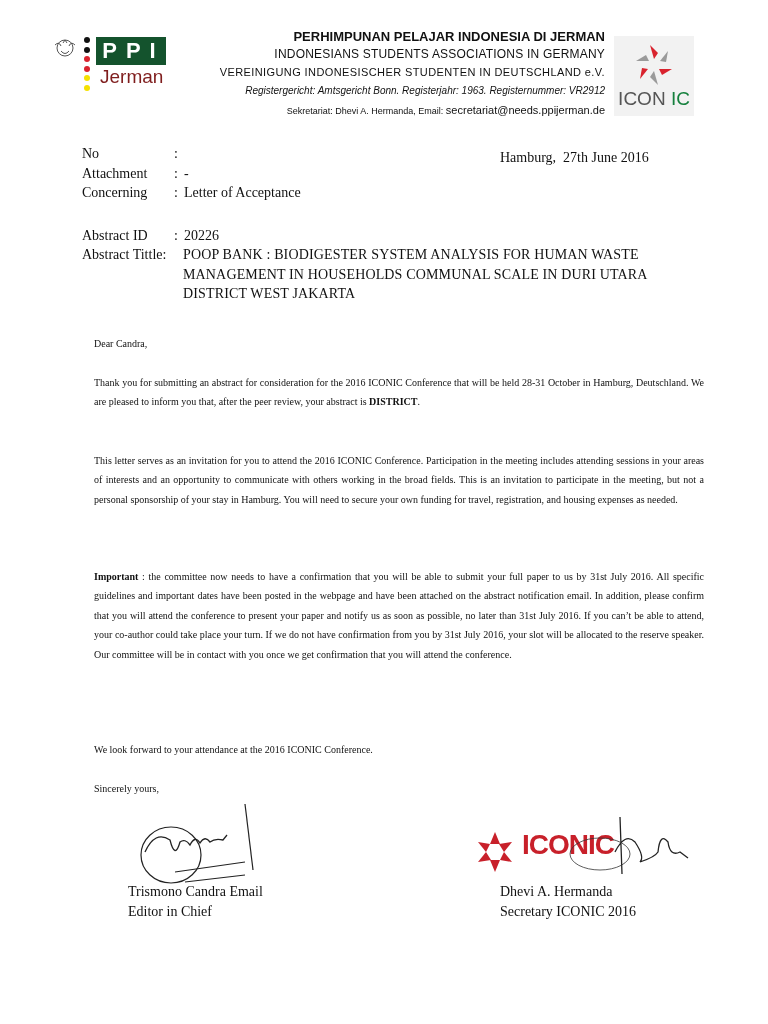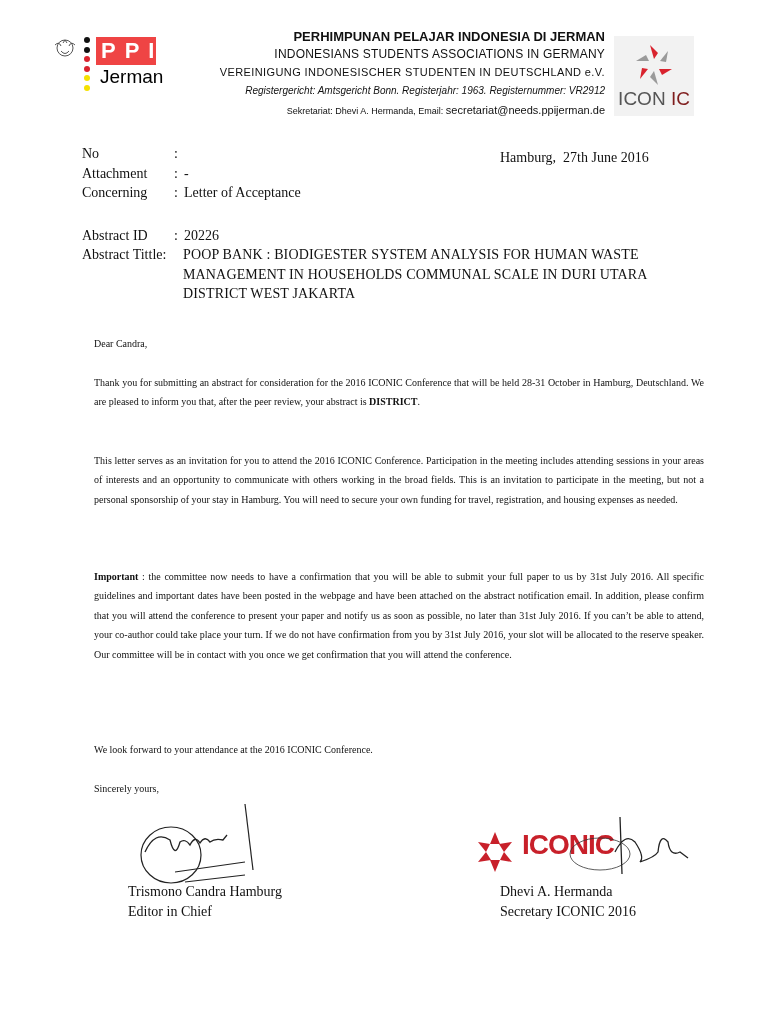--- a/index.html
+++ b/index.html
@@ -2,36 +2,36 @@
 <html><head>
 <meta charset="utf-8">
 <style>
   html, body { margin: 0; padding: 0; background: #ffffff; }
   body { width: 768px; height: 1024px; position: relative; overflow: hidden; color: #111; }
 
   
   .emblem { position: absolute; left: 52px; top: 37px; width: 26px; height: 22px; }
   .dots { position: absolute; left: 84px; top: 37px; width: 8px; }
   .dot { width: 6px; height: 6px; border-radius: 50%; margin-bottom: 3.5px; }
-  .ppi-box { position: absolute; left: 96px; top: 37px; width: 60px; height: 28px; background: #ef4444; color: #fff;
+  .ppi-box { position: absolute; left: 96px; top: 37px; width: 70px; height: 28px; background: #14532d; color: #fff;
              font-family: "Liberation Sans", sans-serif; font-weight: bold; font-size: 22px; letter-spacing: 9px;
              line-height: 28px; text-align: center; padding-left: 5px; box-sizing: border-box; }
-  .jerman { position: absolute; left: 100px; top: 66px; font-family: "Liberation Sans", sans-serif; font-size: 19px; color: #000000; }
+  .jerman { position: absolute; left: 100px; top: 66px; font-family: "Liberation Sans", sans-serif; font-size: 19px; color: #7f1d1d; }
 
   .hdr { position: absolute; left: 170px; width: 435px; text-align: right; font-family: "Liberation Sans", sans-serif; white-space: nowrap; }
   .h1 { top: 29px; font-size: 13px; font-weight: bold; }
   .h2 { top: 47px; font-size: 12px; letter-spacing: 0.2px; }
   .h3 { top: 66px; font-size: 11px; letter-spacing: 0.4px; }
   .h4 { top: 85px; font-size: 10px; font-style: italic; }
   .h5 { top: 104px; font-size: 9px; }
   .h5 .email { font-size: 11px; }
 
   .iconic-logo { position: absolute; left: 614px; top: 36px; width: 80px; height: 80px; background: #f2f2f2; }
   .iconic-text { position: absolute; left: 0; right: 0; bottom: 6px; text-align: center; font-family: "Liberation Sans", sans-serif; font-size: 19px; color: #555; }
-  .iconic-text .ic { color: #7f1d1d; }
+  .iconic-text .ic { color: #15803d; }
 
   
   .meta { position: absolute; left: 82px; font-family: "Liberation Serif", serif; font-size: 14px; line-height: 19.5px; }
   .meta-row { display: flex; }
   .meta-label { width: 92px; }
   .meta-colon { width: 10px; }
   .meta-val { }
   .date { position: absolute; left: 500px; top: 150px; font-family: "Liberation Serif", serif; font-size: 14px; }
 
   .title-block { position: absolute; left: 82px; top: 245px; width: 620px; font-family: "Liberation Serif", serif; font-size: 14px; line-height: 19.5px; }
@@ -118,21 +118,21 @@
 <p class="para" style="top:728px;">We look forward to your attendance at the 2016 ICONIC Conference.</p>
 <p class="para" style="top:767px;">Sincerely yours,</p>
 
 <svg style="position:absolute;left:135px;top:800px;" width="140" height="90" viewBox="0 0 140 90">
   <ellipse cx="36" cy="55" rx="30" ry="28" fill="none" stroke="#222" stroke-width="1.2"></ellipse>
   <path d="M10 52 Q20 30 35 40 Q40 60 45 42 Q50 38 55 45 Q60 35 65 43 Q70 35 75 42 Q80 38 88 40 L92 35" fill="none" stroke="#222" stroke-width="1.3"></path>
   <path d="M40 72 L110 62 M50 82 L110 75" fill="none" stroke="#222" stroke-width="1.2"></path>
   <path d="M110 4 L118 70" fill="none" stroke="#222" stroke-width="1.2"></path>
 </svg>
 <div class="sig" style="left:128px; top:882px;">
-  <div>Trismono Candra Hamburg</div>
+  <div>Trismono Candra Email</div>
   <div>Editor in Chief</div>
 </div>
 
 <div style="position:absolute;left:472px;top:825px;width:145px;height:55px;">
   <svg width="46" height="46" viewBox="-23 -23 46 46" style="position:absolute;left:0;top:4px;">
     <g fill="#c8202a">
       <polygon points="0,-20 5,-8 -5,-8"></polygon>
       <polygon points="17,-10 9,0 4,-8"></polygon>
       <polygon points="17,10 5,8 9,0"></polygon>
       <polygon points="0,20 -5,8 5,8"></polygon>

